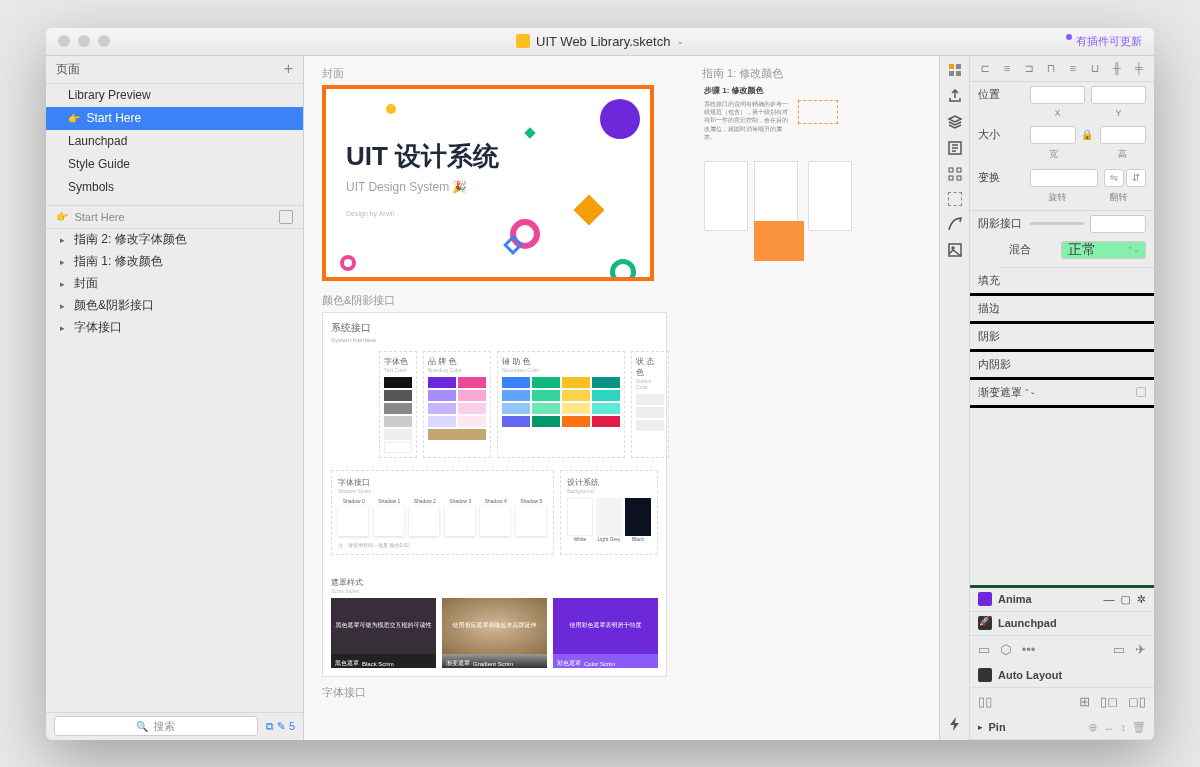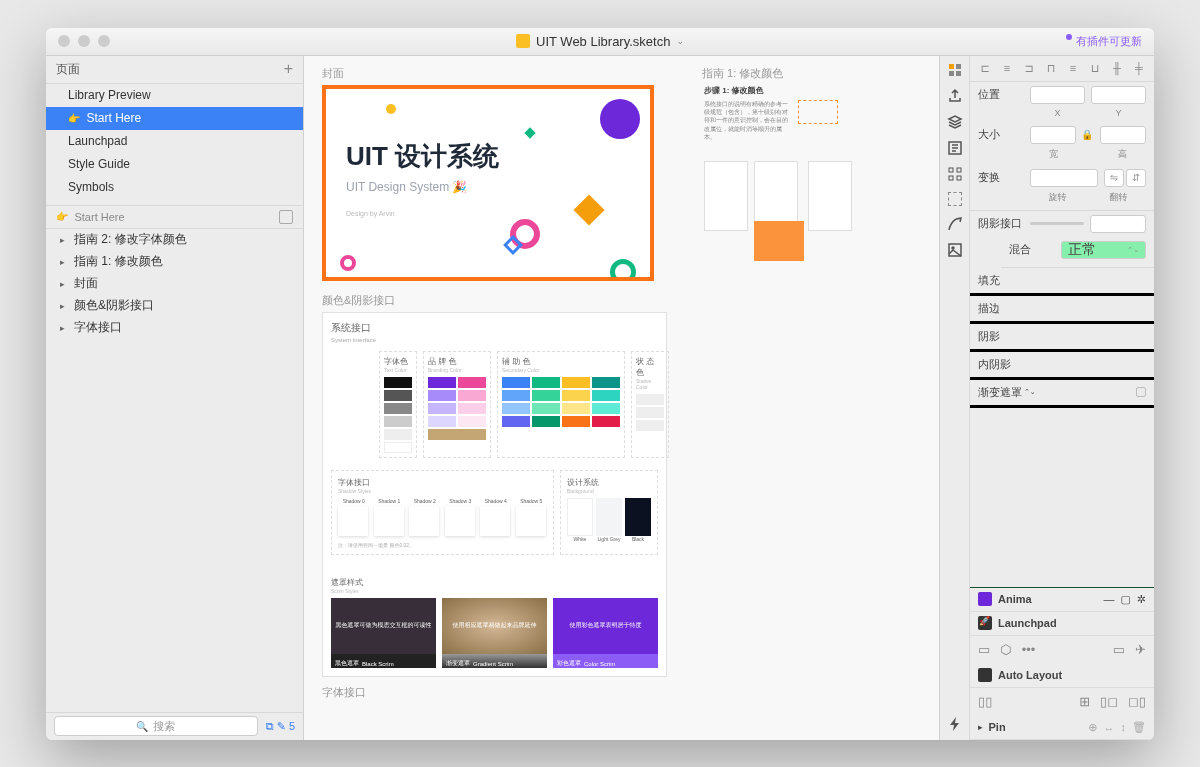--- a/index.html
+++ b/index.html
@@ -74,21 +74,21 @@
 .inspector { flex: 1; display: flex; flex-direction: column; font-size: 11px; color: #444; }
 .align-bar { height: 26px; border-bottom: 1px solid #d8d8d8; display: flex; align-items: center; justify-content: space-around; padding: 0 4px; }
 .align-btn { width: 14px; height: 14px; color: #888; font-size: 11px; cursor: pointer; display:flex; align-items:center; justify-content:center;}
 .insp-row { display: flex; align-items: center; padding: 4px 8px; gap: 6px; }
 .insp-label { width: 46px; font-size: 11px; color: #444; }
 .insp-field { flex: 1; height: 18px; background: #fff; border: 1px solid #ccc; border-radius: 3px; font-size: 10px; text-align: center; display: flex; align-items: center; justify-content: center; color: #999; }
 .insp-sublabel { font-size: 9px; color: #888; text-align: center; flex: 1; }
 .insp-section { padding: 5px 8px; border-bottom: 3px solid #000000; font-size: 11px; cursor: pointer; }
 .blend-select { flex: 1; height: 18px; background: #86efac; border: 1px solid #ccc; border-radius: 3px; display: flex; align-items: center; padding: 0 6px; font-size: 14px; }
 .blend-select::after { content: "⌃⌄"; margin-left: auto; font-size: 7px; color: #888; line-height: 0.5;}
-.plugin-panel { border-top: 1px solid #14532d; }
+.plugin-panel { border-top: 3px solid #14532d; }
 .plugin-row { height: 24px; display: flex; align-items: center; padding: 0 8px; gap: 6px; font-size: 11px; border-bottom: 1px solid #dcdcdc; }
 .plugin-row .chev { font-size: 9px; }
 .plugin-icon { width: 14px; height: 14px; border-radius: 2px; }
 .plugin-tools { height: 28px; display: flex; align-items: center; padding: 0 8px; gap: 10px; color: #888; font-size: 13px; }
 .lock-icon { color: #aaa; font-size: 10px;}
 .spacer { flex: 1; }
 svg { width: 100%; height: 100%; }
 </style>
 </head>
 <body>

